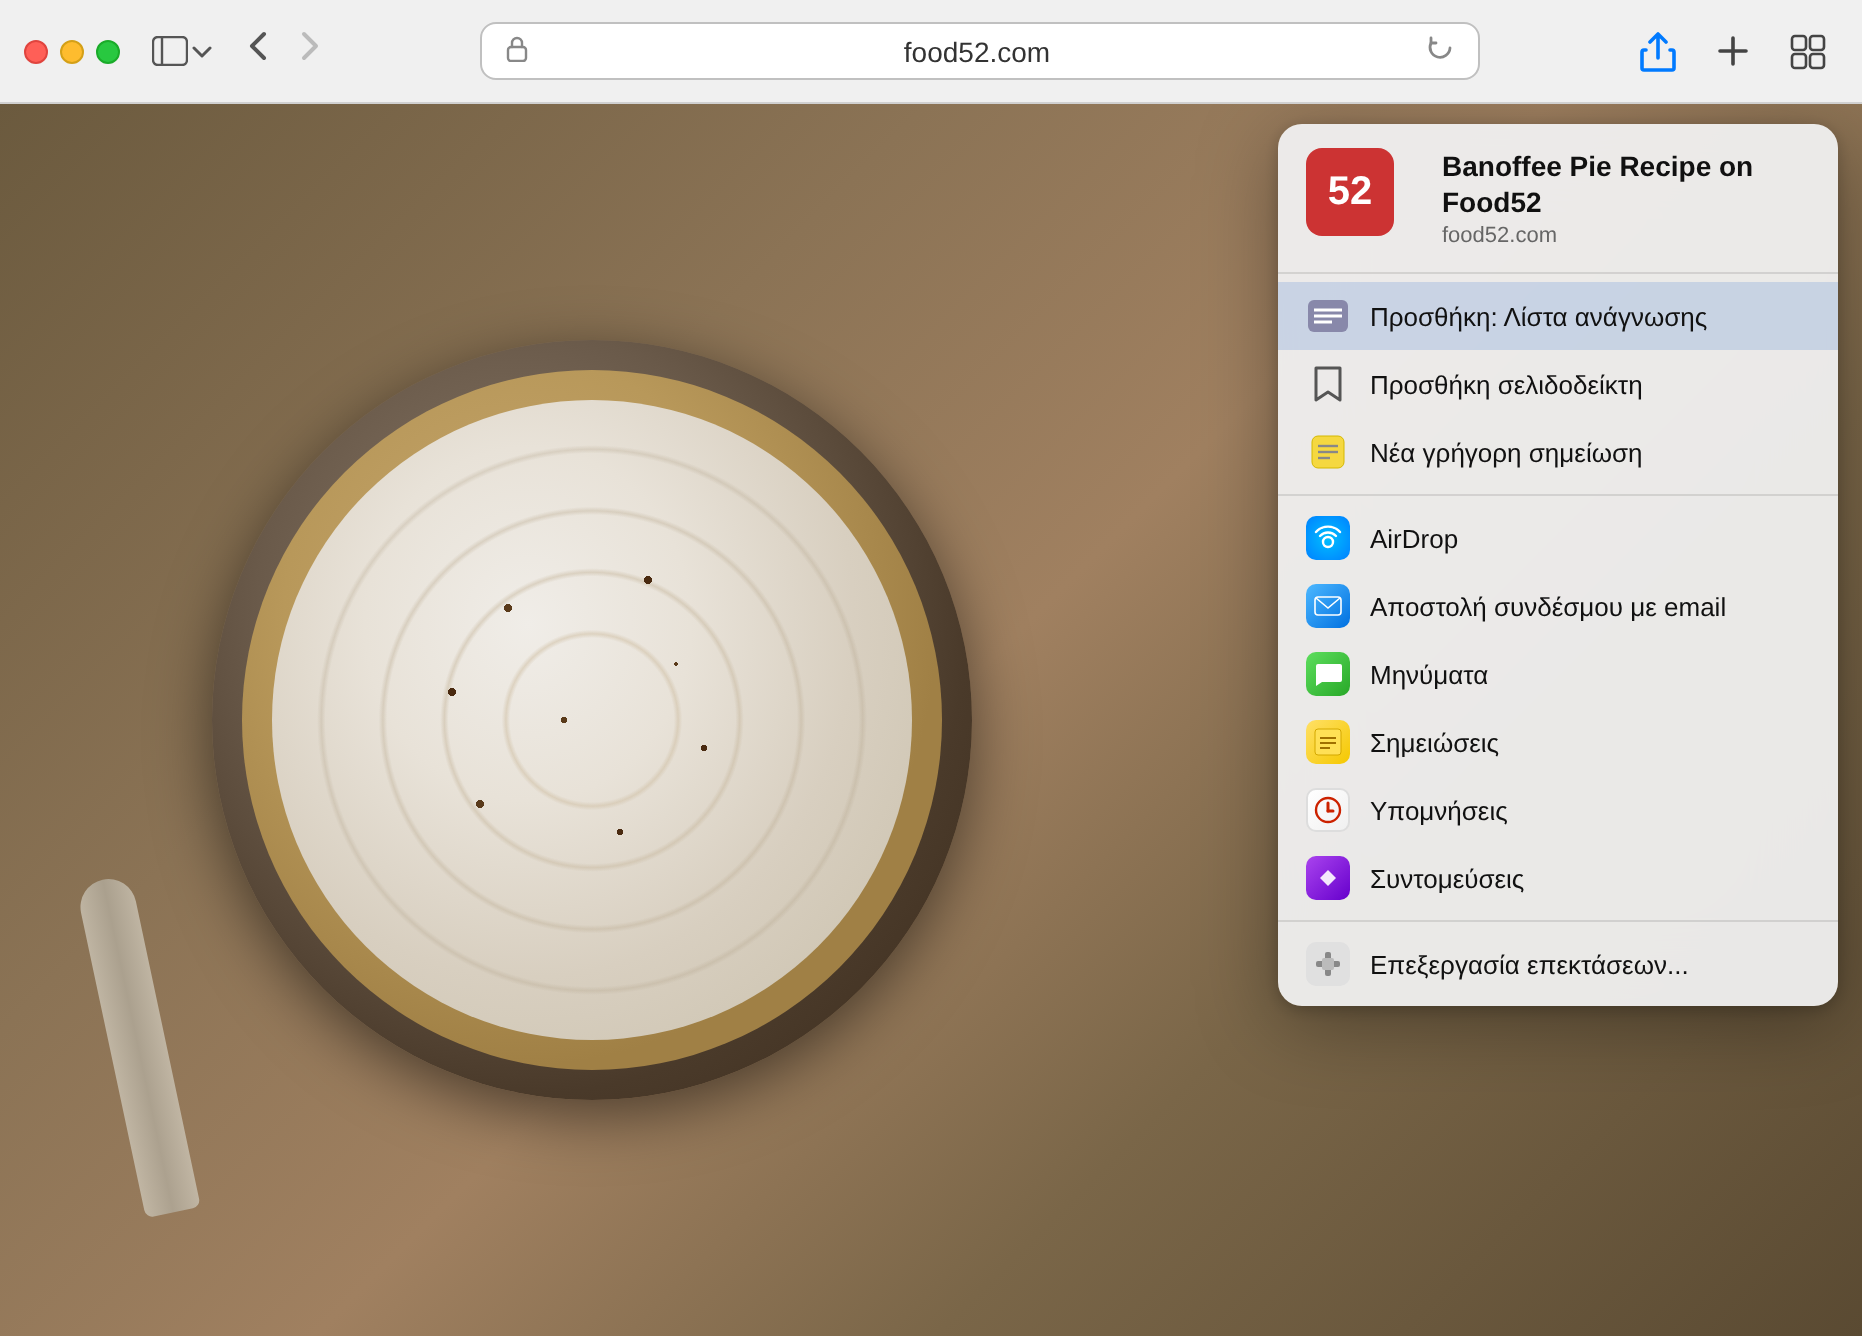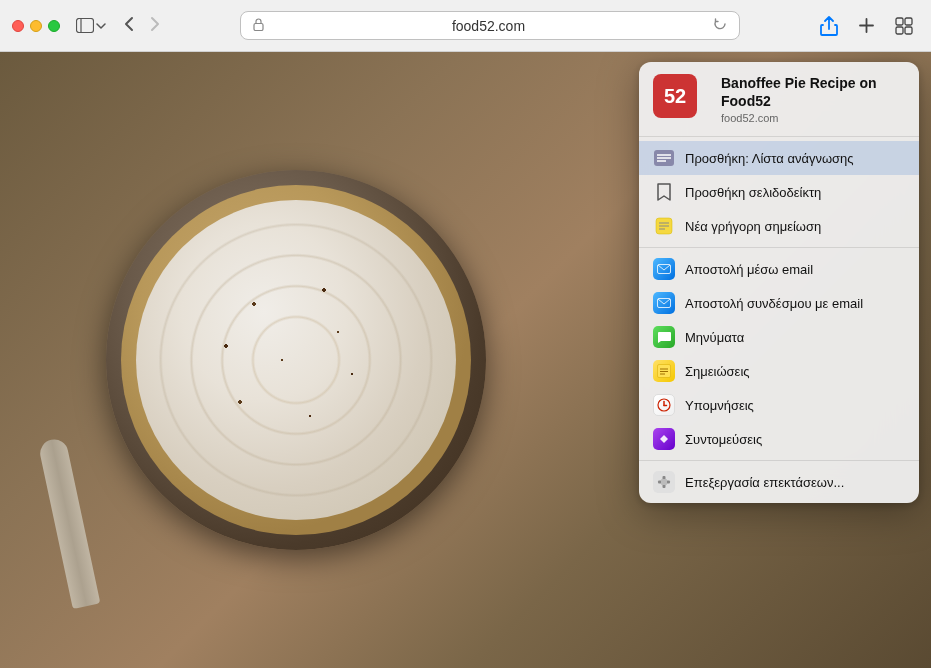--- a/index.html
+++ b/index.html
@@ -519,30 +519,31 @@
             <line x1="4" y1="9" x2="14" y2="9" stroke="#888" stroke-width="1.2"></line>
             <line x1="4" y1="12" x2="10" y2="12" stroke="#888" stroke-width="1.2"></line>
           </svg>
         </div>
         <span>Νέα γρήγορη σημείωση</span>
       </div>
 
 
       <div class="menu-divider"></div>
 
-
-      <div class="menu-item">
-        <div class="menu-icon app-icon-mail">
-          <svg width="14" height="10" viewBox="0 0 14 10" fill="none">
-            <rect x="0.5" y="0.5" width="13" height="9" rx="1.5" fill="none" stroke="white" stroke-width="0.8"></rect>
-            <path d="M1 1l6 5 6-5" stroke="white" stroke-width="0.8" fill="none"></path>
-          </svg>
-        </div>
-        <span>Αποστολή μέσω email</span>
-      </div>
+      <div class="menu-item">
+        <div class="menu-icon app-icon-airdrop">
+          <svg width="14" height="14" viewBox="0 0 14 14" fill="none">
+            <circle cx="7" cy="9" r="2.5" stroke="white" stroke-width="1.2" fill="none"></circle>
+            <path d="M3 6a5.5 5.5 0 018 0" stroke="white" stroke-width="1.2" stroke-linecap="round" fill="none"></path>
+            <path d="M1 4a8 8 0 0112 0" stroke="white" stroke-width="1.2" stroke-linecap="round" fill="none"></path>
+          </svg>
+        </div>
+        <span>AirDrop</span>
+      </div>
+
 
       <div class="menu-item">
         <div class="menu-icon app-icon-mail">
           <svg width="14" height="10" viewBox="0 0 14 10" fill="none">
             <rect x="0.5" y="0.5" width="13" height="9" rx="1.5" fill="none" stroke="white" stroke-width="0.8"></rect>
             <path d="M1 1l6 5 6-5" stroke="white" stroke-width="0.8" fill="none"></path>
           </svg>
         </div>
         <span>Αποστολή συνδέσμου με email</span>
       </div>

